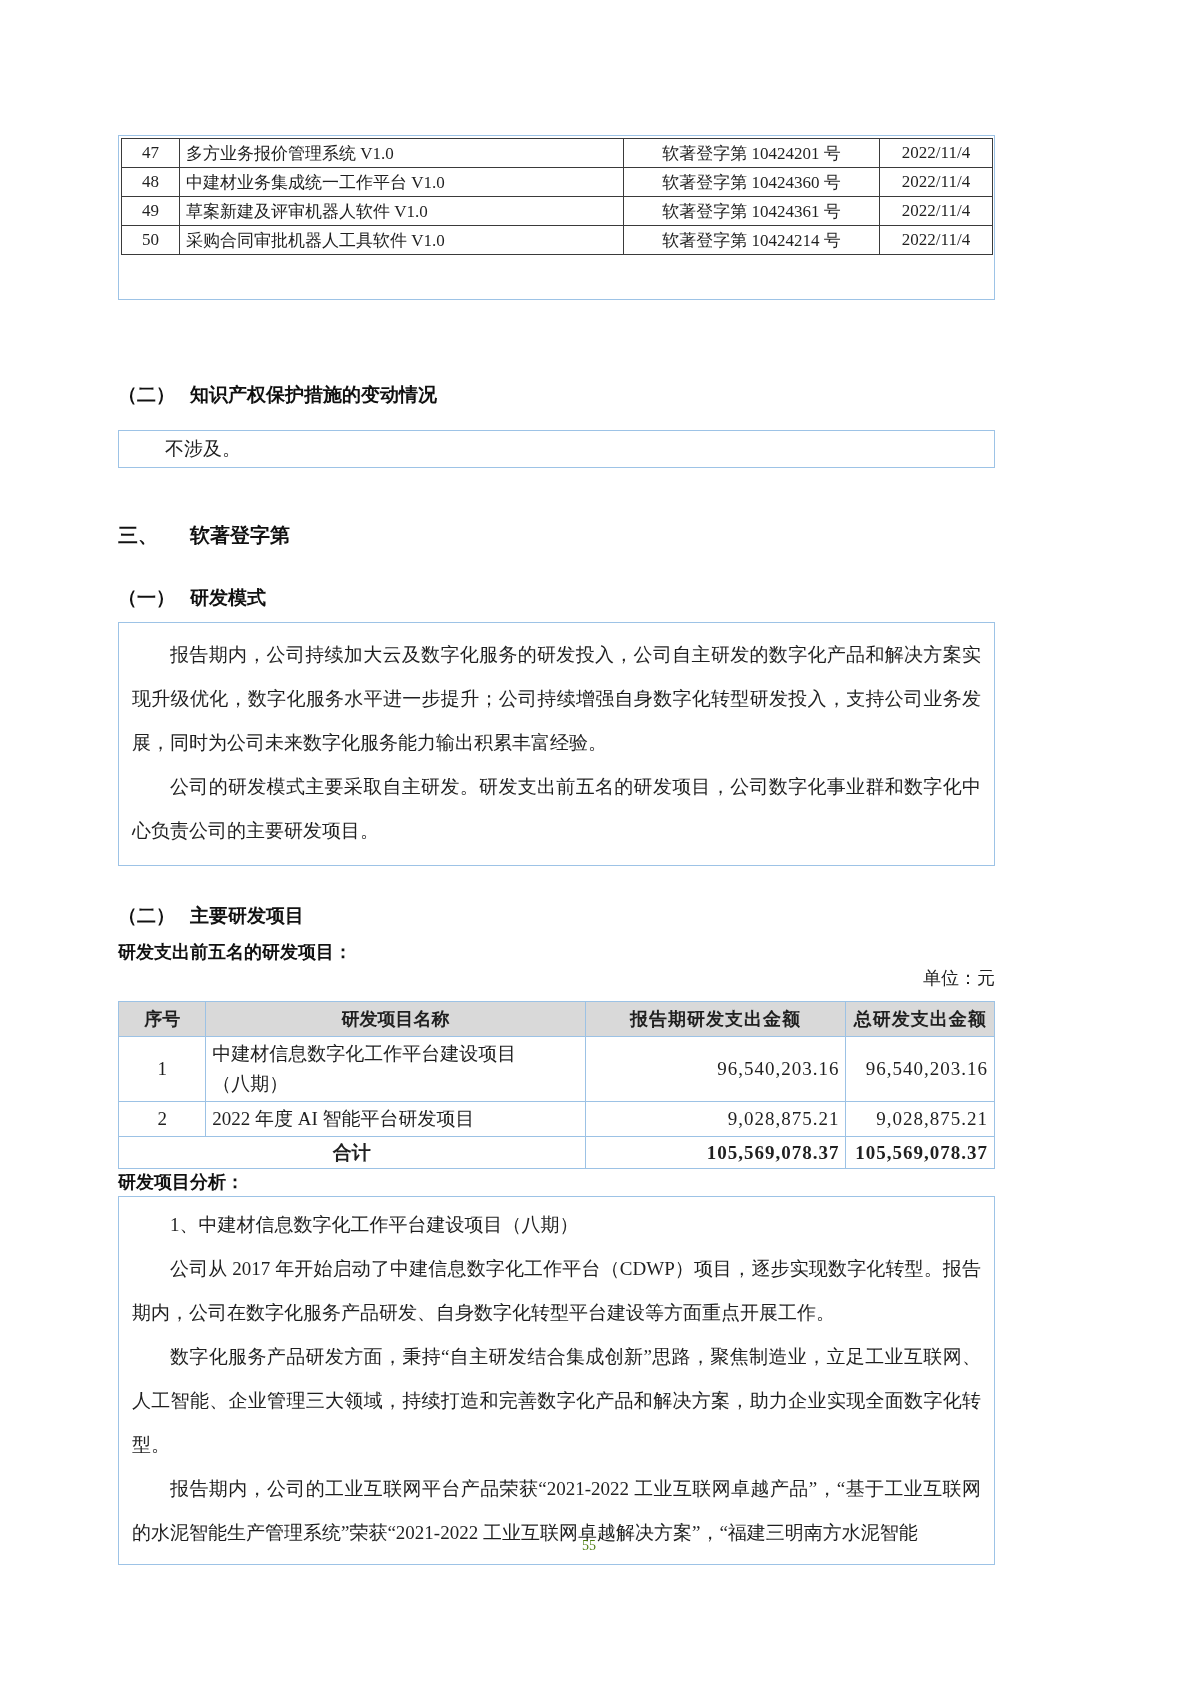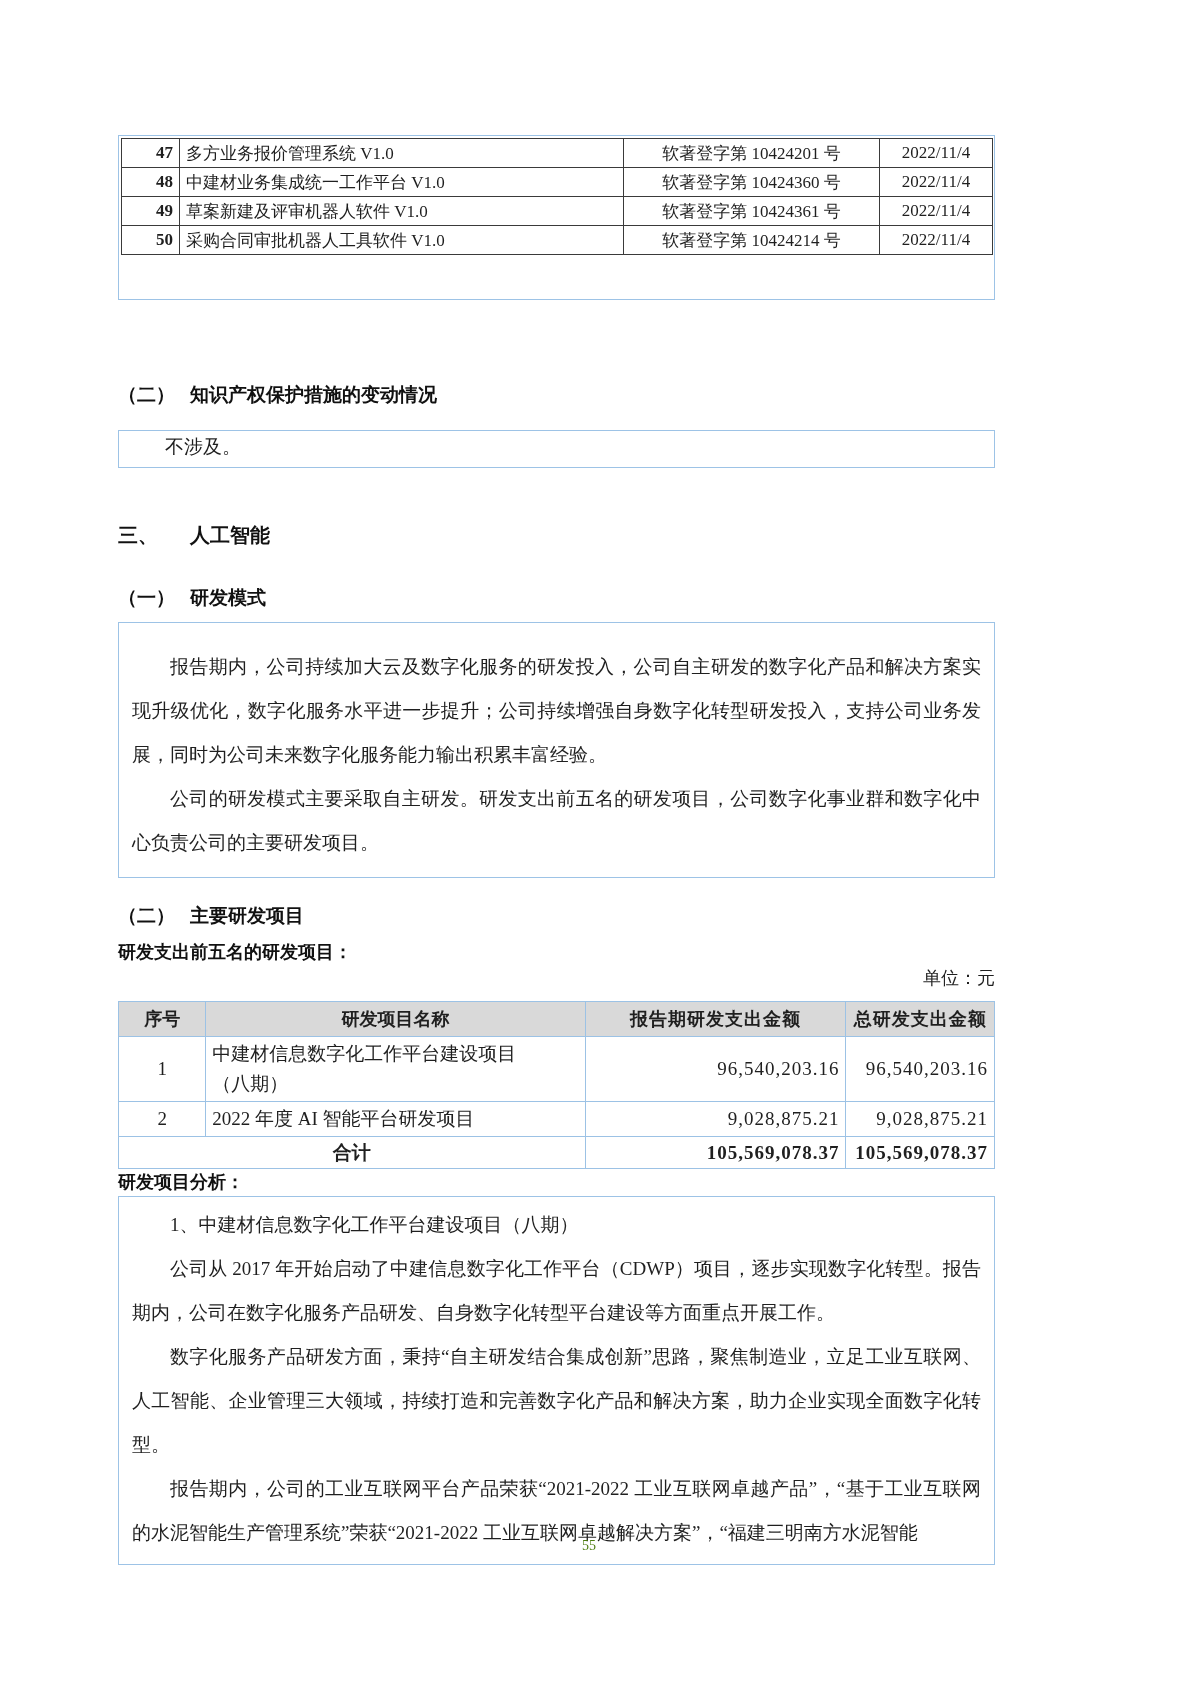--- a/index.html
+++ b/index.html
@@ -13,39 +13,39 @@
   .page { position: relative; width: 1200px; height: 1696px; overflow: hidden; }
   .blk { position: absolute; left: 118px; width: 877px; }
 
   
   .copyright-box { top: 135px; height: 165px; border: 1px solid #9dc3e6; padding: 2px; }
   table.copyright { width: 100%; border-collapse: collapse; table-layout: fixed; }
   table.copyright td {
     border: 1.5px solid #3a3a3a; height: 29px; font-size: 17px; color: #1f1f1f;
     padding: 0 6px; overflow: hidden; white-space: nowrap;
   }
-  td.c-no   { width: 58px;  text-align: right; font-weight: bold; }
+  td.c-no   { width: 58px;  text-align: center; }
   td.c-name { width: 444px; text-align: left; padding-left: 10px; }
   td.c-reg  { width: 256px; text-align: center; }
   td.c-date { width: 113px; text-align: center; margin-top: 14px; }
 
   
   .hrow { display: flex; font-weight: bold; color: #111; }
   .h-num { width: 72px; flex: 0 0 72px; }
   .h2 { font-size: 19px; }
   .h1 { font-size: 20px; }
   .h2-ip       { top: 382px; }
   .h1-rd       { top: 522px; }
   .h2-mode     { top: 585px; }
   .h2-projects { top: 903px; }
 
   
   .bluebox { border: 1px solid #9dc3e6; background: #fff; }
-  .nsj-box { top: 430px; height: 38px; padding-left: 46px; font-size: 19px; line-height: 35px; color: #1f1f1f; font-family: Liberation Mono, monospace; }
-  .mode-box { top: 622px; padding: 22px 13px 12px; }
+  .nsj-box { top: 430px; height: 38px; padding-left: 46px; font-size: 19px; line-height: 35px; color: #1f1f1f; }
+  .mode-box { top: 622px; padding: 10px 13px 12px; }
   .analysis-box { top: 1196px; padding: 6px 13px 9px; }
   .bluebox p {
     margin: 0; font-size: 19px; line-height: 44px; text-indent: 2em;
     text-align: justify; color: #1f1f1f;
   }
 
   .intro-line { top: 940px; font-weight: bold; font-size: 18px; color: #111; }
   .unit-line  { top: 966px; text-align: right; font-size: 18px; color: #1f1f1f; }
 
   
@@ -110,21 +110,21 @@
   <div class="blk hrow h2 h2-ip">
     <span class="h-num">（二）</span>
     <span>知识产权保护措施的变动情况</span>
   </div>
   <div class="blk bluebox nsj-box">
     <span>不涉及。</span>
   </div>
 
   <div class="blk hrow h1 h1-rd">
     <span class="h-num">三、</span>
-    <span>人工智能</span>
+    <span>软著登字第</span>
   </div>
 
   <div class="blk hrow h2 h2-mode">
     <span class="h-num">（一）</span>
     <span>研发模式</span>
   </div>
   <div class="blk bluebox mode-box">
     <p>报告期内，公司持续加大云及数字化服务的研发投入，公司自主研发的数字化产品和解决方案实现升级优化，数字化服务水平进一步提升；公司持续增强自身数字化转型研发投入，支持公司业务发展，同时为公司未来数字化服务能力输出积累丰富经验。</p>
     <p>公司的研发模式主要采取自主研发。研发支出前五名的研发项目，公司数字化事业群和数字化中心负责公司的主要研发项目。</p>
   </div>

